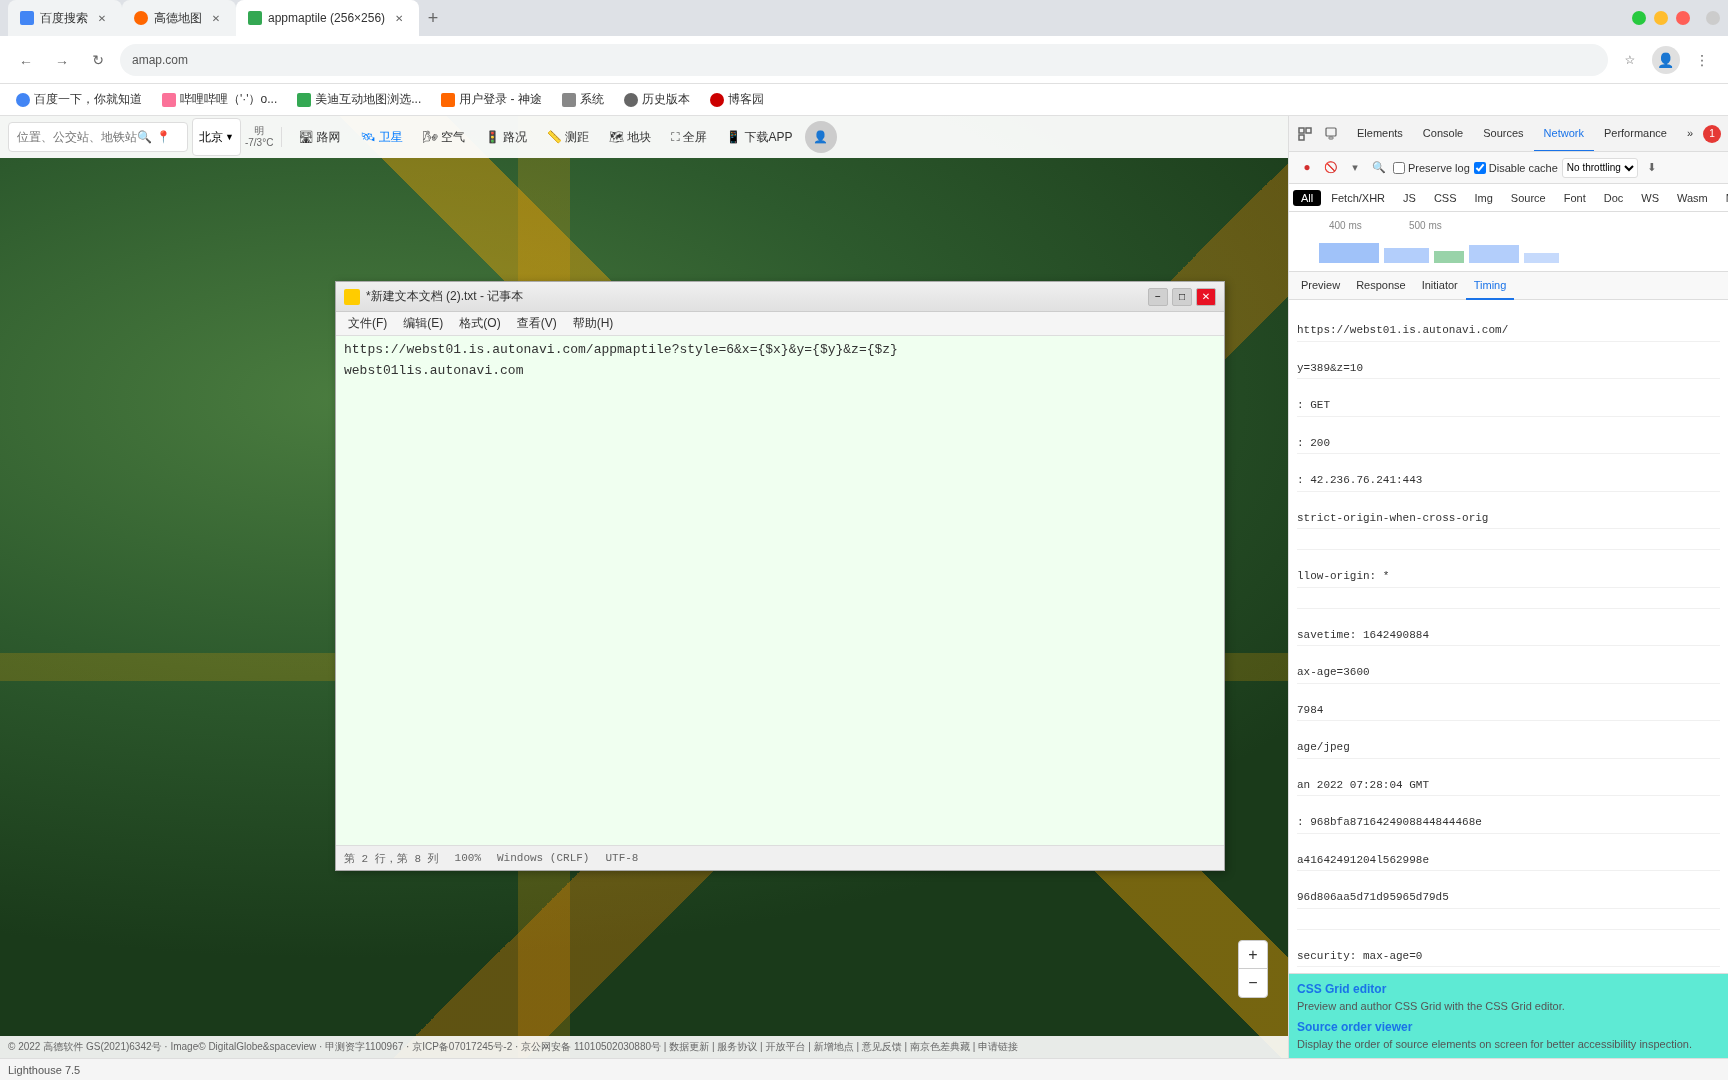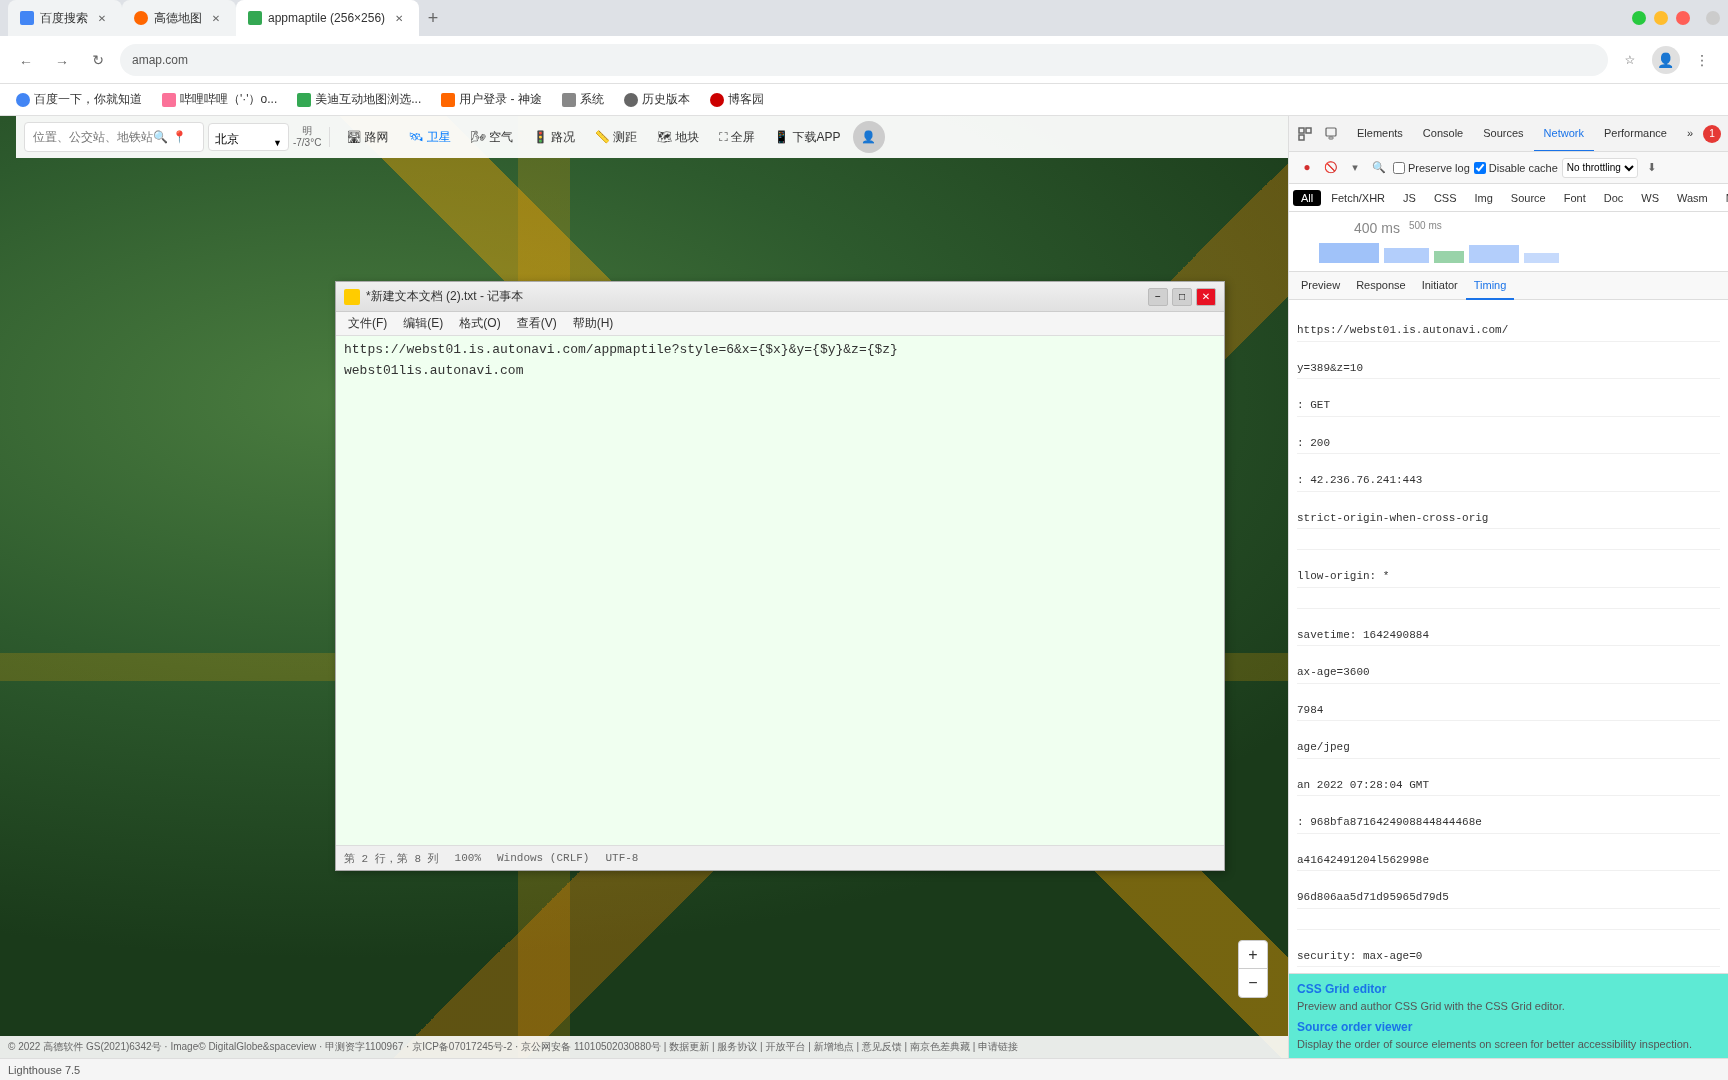--- a/index.html
+++ b/index.html
@@ -33,26 +33,26 @@
     .main-content { flex: 1; display: flex; position: relative; overflow: hidden; }
 
     
     .map-area { flex: 1; position: relative; overflow: hidden; background: #3a5a3a; }
     .map-bg { width: 100%; height: 100%; background: 
       radial-gradient(ellipse at 20% 30%, #4a7c3f 0%, #2d5a2d 30%, #1a3a1a 60%),
       linear-gradient(135deg, #3d6b35 0%, #2a4f28 50%, #1e3d1e 100%);
     }
 
     
-    .map-toolbar { position: absolute; top: 0; left: 16px; right: 0; height: 42px; background: rgba(255,255,255,0.95); display: flex; align-items: center; padding: 0 8px; gap: 4px; z-index: 10; }
+    .map-toolbar { position: absolute; top: 0; left: 0; right: 0; height: 42px; background: rgba(255,255,255,0.95); display: flex; align-items: center; padding: 0 8px; gap: 4px; z-index: 10; }
     .search-box { display: flex; align-items: center; background: #fff; border: 1px solid #ddd; border-radius: 4px; padding: 0 8px; height: 30px; width: 180px; }
     .search-box input { border: none; outline: none; font-size: 12px; width: 120px; color: #999; }
     .map-btn { display: flex; align-items: center; padding: 4px 8px; border-radius: 4px; cursor: pointer; font-size: 12px; color: #333; gap: 3px; background: transparent; }
     .map-btn.active { color: #007aff; }
-    .city-selector { display: flex; align-items: flex-end; background: #fff; border: 1px solid #ddd; border-radius: 4px; padding: 2px 6px; height: 28px; font-size: 12px; cursor: pointer; gap: 32px; }
+    .city-selector { display: flex; align-items: center; background: #fff; border: 1px solid #ddd; border-radius: 4px; padding: 2px 6px; height: 38px; font-size: 12px; cursor: pointer; }
     .weather-widget { display: flex; flex-direction: column; align-items: center; font-size: 10px; color: #666; line-height: 1.2; }
     .avatar { width: 32px; height: 32px; border-radius: 50%; background: #ccc; overflow: hidden; display: flex; align-items: center; justify-content: center; }
 
     
     .notepad { position: absolute; top: 165px; left: 335px; width: 890px; height: 590px; background: #f0fff0; border: 1px solid #aaa; box-shadow: 2px 2px 8px rgba(0,0,0,0.3); z-index: 20; display: flex; flex-direction: column; }
     .notepad-titlebar { display: flex; align-items: center; background: linear-gradient(180deg, #f0f0f0, #e0e0e0); height: 30px; padding: 0 8px; border-bottom: 1px solid #ccc; }
     .notepad-icon { width: 16px; height: 16px; background: #ffcc00; border-radius: 2px; margin-right: 6px; flex-shrink: 0; }
     .notepad-title { flex: 1; font-size: 12px; color: #333; }
     .notepad-win-btns { display: flex; gap: 4px; }
     .notepad-win-btn { width: 20px; height: 18px; background: #d0d0d0; border: 1px solid #bbb; border-radius: 2px; display: flex; align-items: center; justify-content: center; cursor: pointer; font-size: 10px; }
@@ -393,21 +393,21 @@
         <div class="net-filter-tab">
           <span>Wasm</span>
         </div>
         <div class="net-filter-tab">
           <span>Manifest</span>
         </div>
 
       </div>
 
       <div class="timeline-area">
-        <div style="position:absolute;top:8px;left:40px;font-size:14px;color:#888;margin-left:25px;">400 ms</div>
+        <div style="position:absolute;top:8px;left:40px;font-size:10px;color:#888;">400 ms</div>
         <div style="position:absolute;top:8px;left:120px;font-size:10px;color:#888;">500 ms</div>
         <div style="position:absolute;bottom:8px;left:30px;width:60px;height:20px;background:#4285f4;opacity:0.5;"></div>
         <div style="position:absolute;bottom:8px;left:95px;width:45px;height:15px;background:#4285f4;opacity:0.4;"></div>
         <div style="position:absolute;bottom:8px;left:145px;width:30px;height:12px;background:#34a853;opacity:0.5;"></div>
         <div style="position:absolute;bottom:8px;left:180px;width:50px;height:18px;background:#4285f4;opacity:0.4;"></div>
         <div style="position:absolute;bottom:8px;left:235px;width:35px;height:10px;background:#4285f4;opacity:0.3;"></div>
       </div>
 
       <div class="request-details">
         <div class="request-tabs">

